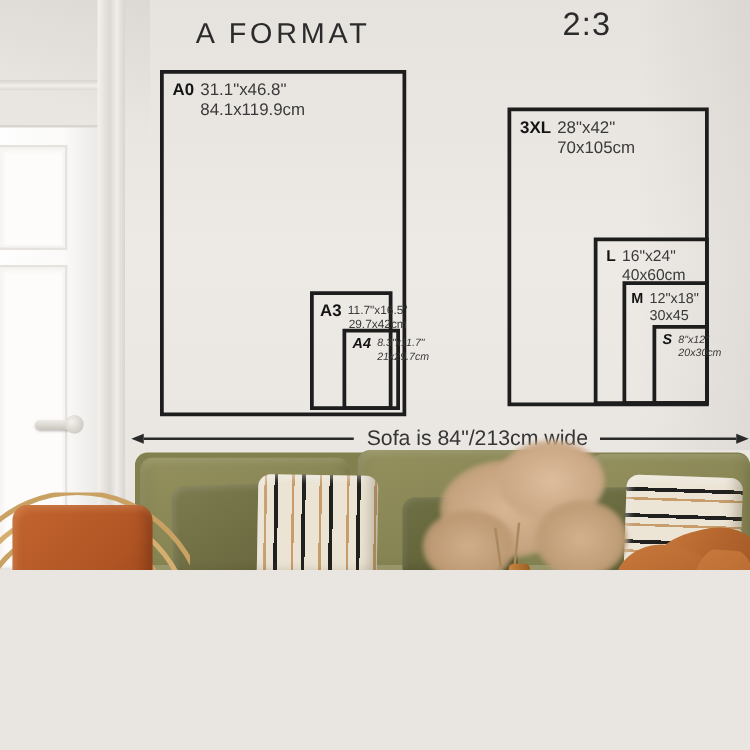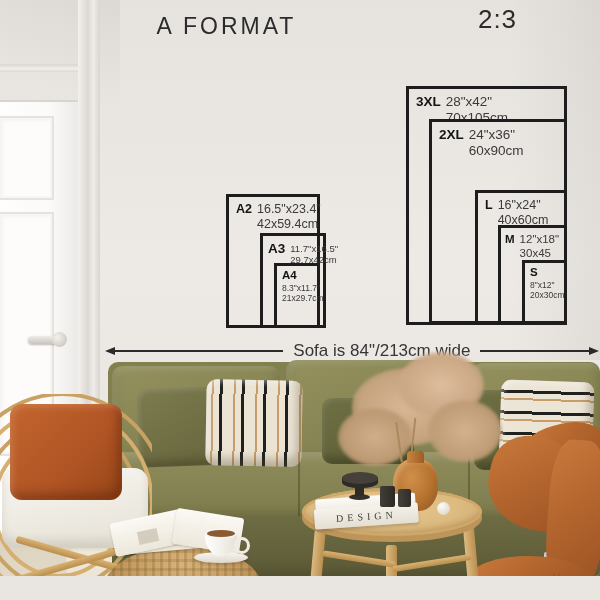--- a/index.html
+++ b/index.html
@@ -1,42 +1,42 @@
 <!DOCTYPE html>
 <html><head>
 <meta charset="utf-8">
 <style>
   html,body{margin:0;padding:0;}
   body{width:600px;height:600px;overflow:hidden;font-family:"Liberation Sans",sans-serif;background:#e9e6e2;}
   .abs{position:absolute;}
-  #canvas{position:relative;width:600px;height:576px;overflow:hidden;}
+  #canvas{position:relative;width:600px;height:456px;overflow:hidden;}
 
   
   .wall{inset:0;background:
     linear-gradient(180deg,#e6e3df 0%,#edeae6 45%,#e8e4df 100%);}
   .wall-shade-right{right:0;top:0;width:90px;height:360px;background:linear-gradient(90deg,rgba(0,0,0,0) 0%,rgba(90,80,70,.08) 100%);}
   .wall-shade-topleft{left:0;top:0;width:120px;height:120px;background:linear-gradient(200deg,rgba(90,80,70,.07),rgba(0,0,0,0) 70%);}
   .door-frame-strip{left:78px;top:0;width:22px;height:560px;background:linear-gradient(90deg,#f3f1ee 0%,#dcd8d3 45%,#efedea 70%,#d8d4cf 100%);}
   .molding-h{left:0;top:64px;width:80px;height:8px;background:linear-gradient(180deg,#d9d5d0,#f1efec 60%,#dcd8d3);}
   .door{left:-14px;top:102px;width:92px;height:470px;background:linear-gradient(90deg,#ffffff 0%,#fbfaf9 70%,#eceae7 100%);box-shadow:0 -2px 0 #d8d4cf;}
   .door-panel{border:2px solid #e6e3df;box-shadow:inset 0 0 0 2px #f6f5f3, inset 2px 2px 4px rgba(0,0,0,.05);background:#fdfcfb;}
   .door-handle-bar{left:28px;top:336px;width:30px;height:8px;border-radius:4px;background:linear-gradient(180deg,#efece8,#c9c4bd);box-shadow:0 1px 2px rgba(0,0,0,.25);}
   .door-handle-rose{left:52px;top:332px;width:15px;height:15px;border-radius:50%;background:radial-gradient(circle at 35% 35%,#f4f1ed,#c2bcb4);}
 
   
   .chart-title{color:#2b2b2b;text-align:center;font-weight:500;}
   .t-a{left:128px;top:13px;width:197px;font-size:23px;letter-spacing:3px;}
-  .t-b{left:402px;top:4px;width:191px;font-size:26px;letter-spacing:1px;}
+  .t-b{left:374px;top:4px;width:191px;font-size:26px;letter-spacing:1px;}
   .fbox{border:3px solid #1d1d1d;box-sizing:border-box;background:transparent;}
   .slabel{display:flex;align-items:flex-start;padding:5px 0 0 7px;color:#3a3a3a;font-size:13.5px;line-height:1.18;}
   .slabel .sz{font-weight:bold;color:#141414;margin-right:5px;white-space:nowrap;}
   .slabel .dims{display:flex;flex-direction:column;white-space:nowrap;}
   .lab-sm .dims{font-size:9.5px;line-height:1.2;padding-top:2px;}
   .lab-sm{padding-left:5px;}
-  .lab-stack{flex-direction:column;padding:3px 0 0 5px;}
+  .lab-stack{padding:3px 0 0 5px;font-style:italic;}
   .lab-stack .dims{font-size:8.5px;line-height:1.25;}
   .lab-stack .sz{font-size:11.5px;}
   .lab-m{font-size:11.5px;padding-left:4px;}
 
   
   .sofa-note{left:105px;top:341px;width:494px;display:flex;align-items:center;}
   .sofa-note .line{height:2px;background:#2a2a2a;}
   .l1{flex:1.55;}
   .l2{flex:1;}
   .note-text{margin:0 10px;font-size:17px;color:#353535;white-space:nowrap;}
@@ -126,30 +126,30 @@
   <div class="abs door">
     <div class="abs door-panel" style="left:12px;top:14px;width:52px;height:80px;"></div>
     <div class="abs door-panel" style="left:12px;top:110px;width:52px;height:240px;"></div>
   </div>
   <div class="abs door-frame-strip"></div>
   <div class="abs door-handle-bar"></div>
   <div class="abs door-handle-rose"></div>
 
   <div class="abs chart-title t-a">A FORMAT</div>
 
-  <div class="abs fbox" style="left:226px;top:194px;width:94px;height:134px;">
-    <div class="slabel" style="font-size:12.5px;">
-        <span class="sz">A2</span>
-        <span class="dims">
-          <span class="txt">16.5"x23.4"</span>
-          <span class="txt">42x59.4cm</span>
-        </span>
-      </div>
-  </div>
-  <div class="abs fbox" style="left:260px;top:233px;width:66px;height:95px;">
+  <div class="abs fbox" style="left:128px;top:56px;width:197px;height:277px;">
+    <div class="slabel">
+        <span class="sz">A0</span>
+        <span class="dims">
+          <span class="txt">31.1"x46.8"</span>
+          <span class="txt">84.1x119.9cm</span>
+        </span>
+      </div>
+  </div>
+  <div class="abs fbox" style="left:248px;top:233px;width:66px;height:95px;text-align:center;">
     <div class="slabel lab-sm">
         <span class="sz">A3</span>
         <span class="dims">
           <span class="txt">11.7"x16.5"</span>
           <span class="txt">29.7x42cm</span>
         </span>
       </div>
   </div>
   <div class="abs fbox" style="left:274px;top:263px;width:46px;height:65px;">
     <div class="slabel lab-stack">
@@ -162,29 +162,20 @@
   </div>
 
   <div class="abs chart-title t-b">2:3</div>
 
   <div class="abs fbox" style="left:406px;top:86px;width:161px;height:239px;">
     <div class="slabel">
         <span class="sz">3XL</span>
         <span class="dims">
           <span class="txt">28"x42"</span>
           <span class="txt">70x105cm</span>
-        </span>
-      </div>
-  </div>
-  <div class="abs fbox" style="left:429px;top:119px;width:138px;height:205px;">
-    <div class="slabel">
-        <span class="sz">2XL</span>
-        <span class="dims">
-          <span class="txt">24"x36"</span>
-          <span class="txt">60x90cm</span>
         </span>
       </div>
   </div>
   <div class="abs fbox" style="left:475px;top:190px;width:92px;height:134px;">
     <div class="slabel" style="font-size:12.5px;">
         <span class="sz">L</span>
         <span class="dims">
           <span class="txt">16"x24"</span>
           <span class="txt">40x60cm</span>
         </span>

